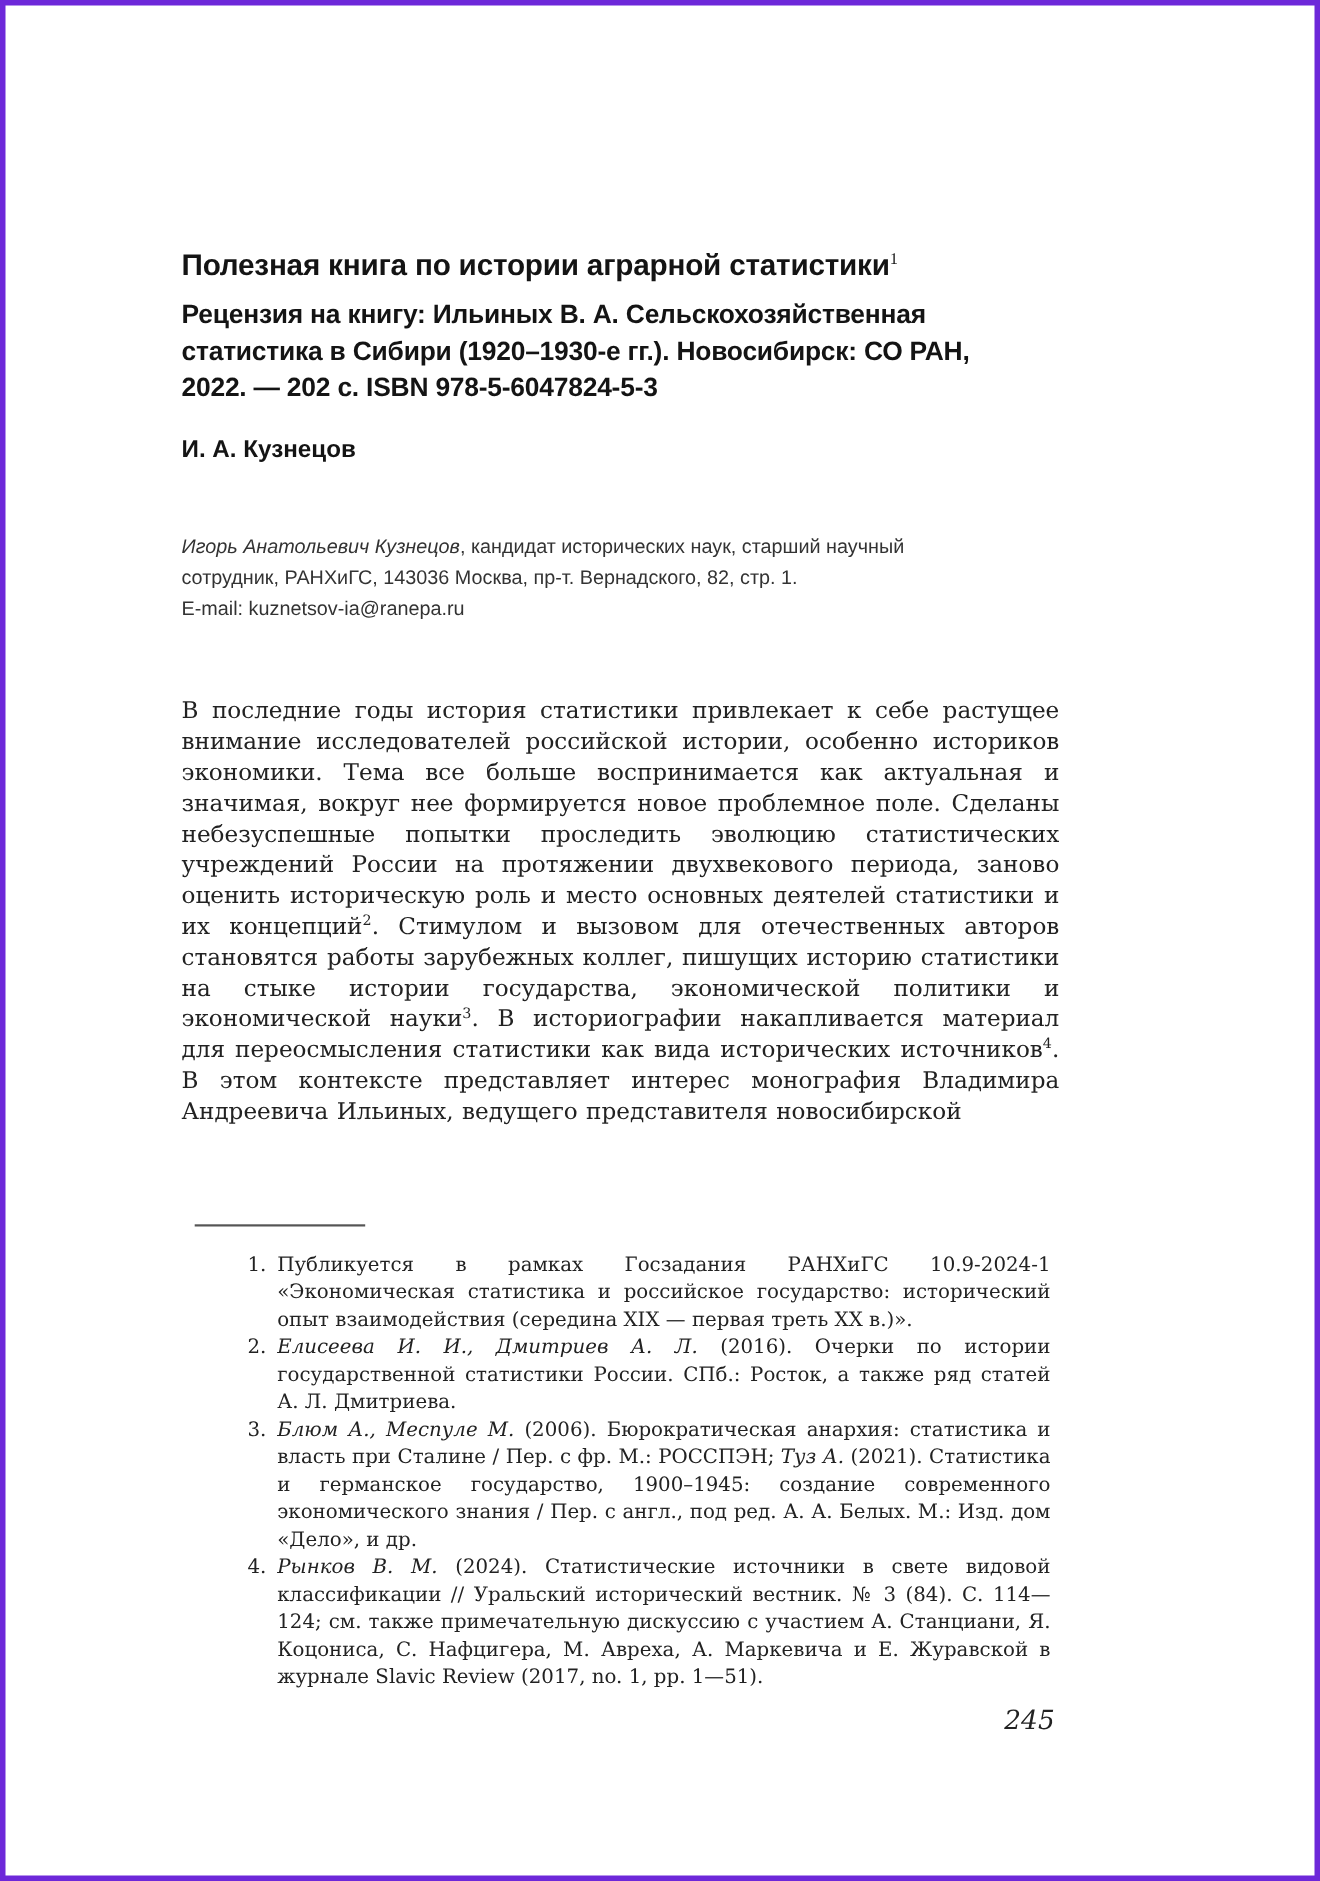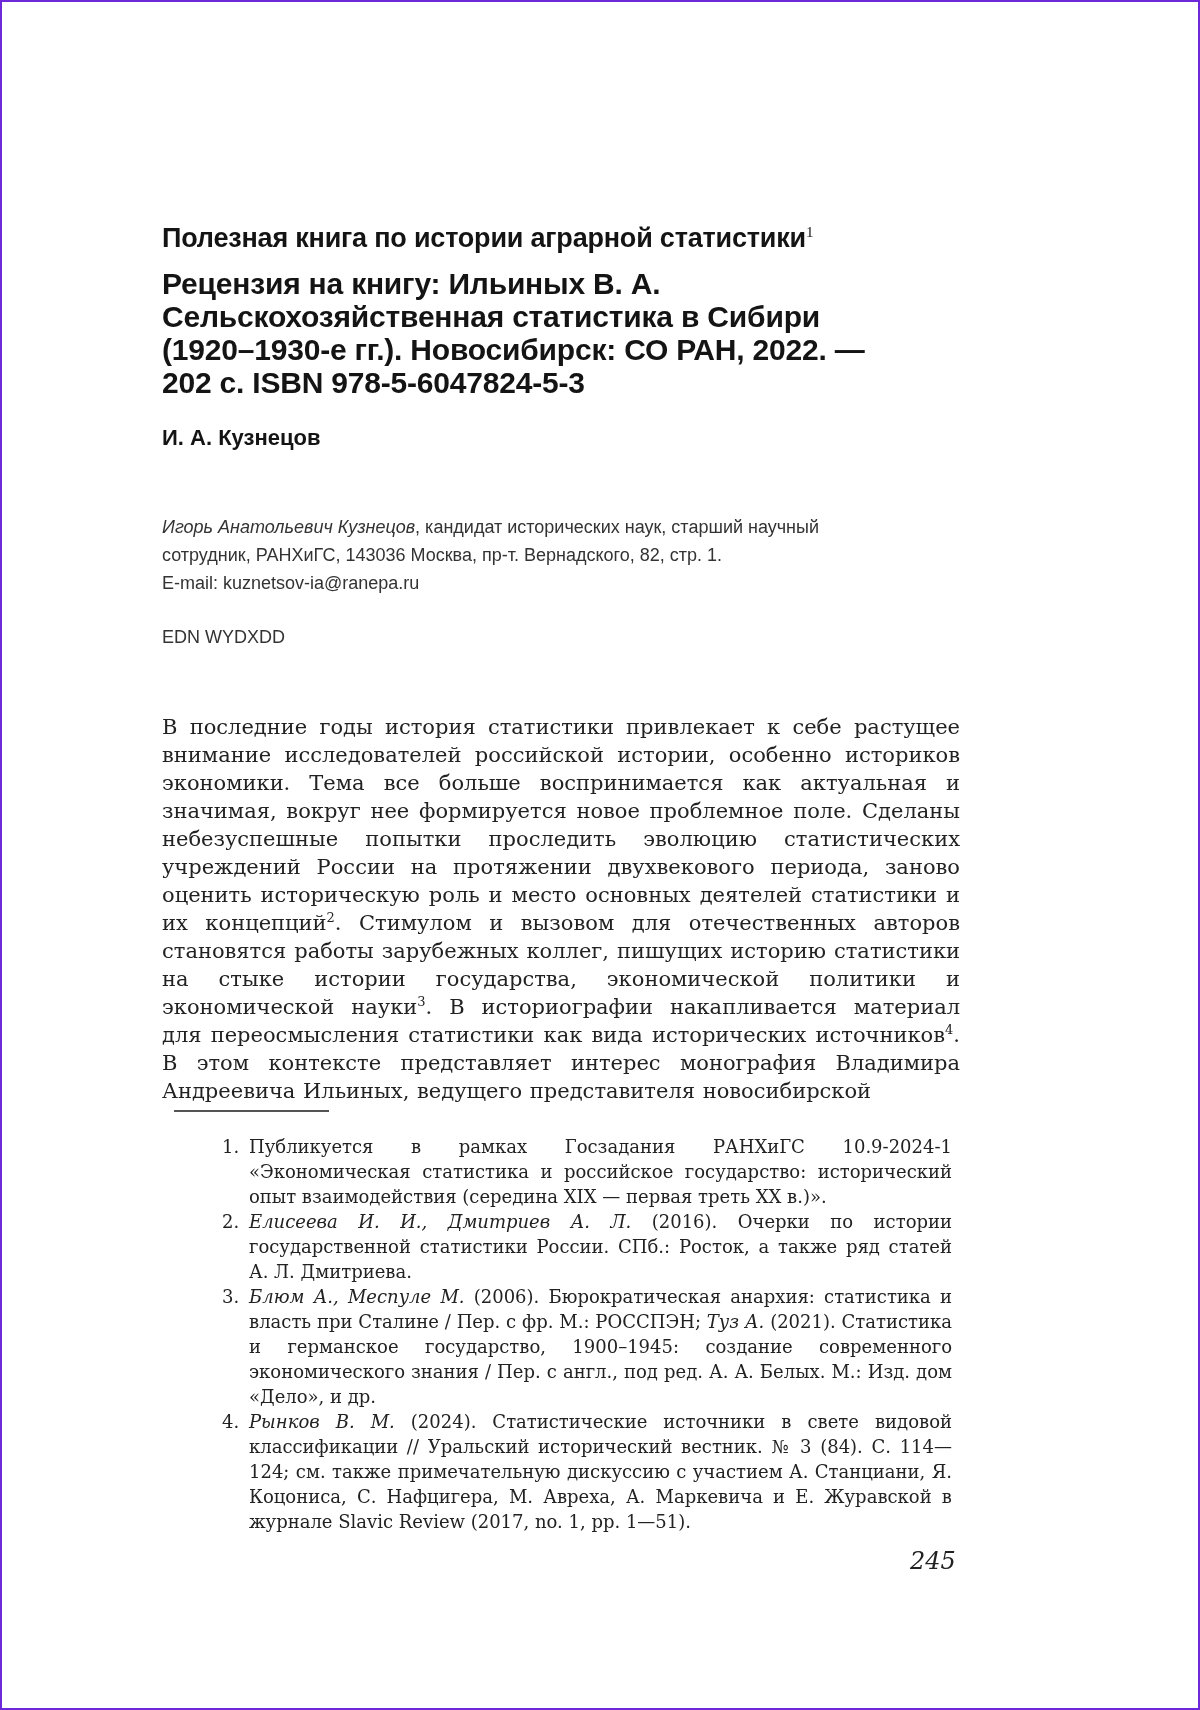--- a/index.html
+++ b/index.html
@@ -2,21 +2,21 @@
 <html lang="ru"><head>
 <meta charset="utf-8">
 <style>
   html, body { margin: 0; padding: 0; background: #ffffff; }
   .page {
     position: relative;
     width: 1200px;
     height: 1710px;
     background: #ffffff;
     box-sizing: border-box;
-    border: 2px solid #6d28d9;
+    border: 5px solid #6d28d9;
     overflow: hidden;
     color: #1f1f1f;
   }
   .content {
     position: absolute;
     left: 160px;
     top: 220px;
     width: 798px;
   }
   
@@ -34,21 +34,21 @@
     font-weight: 400;
     line-height: 0;
     vertical-align: super;
     font-family: "Liberation Serif", serif;
   }
   .subtitle {
     margin: 13px 0 0 0;
     max-width: 732px;
     font-family: "Liberation Sans", sans-serif;
     font-weight: 700;
-    font-size: 30px;
+    font-size: 24px;
     line-height: 33px;
     color: #141414;
     letter-spacing: -0.2px;
   }
   .author {
     margin: 26px 0 0 0;
     font-family: "Liberation Sans", sans-serif;
     font-weight: 700;
     font-size: 22px;
     color: #141414;
@@ -139,21 +139,20 @@
     <h1 class="title"><span>Полезная книга по истории аграрной статистики</span><sup>1</sup></h1>
 
     <h2 class="subtitle">Рецензия на книгу: Ильиных В. А. Сельскохозяйственная статистика в Сибири (1920–1930-е гг.). Новосибирск: СО РАН, 2022. — 202 с. ISBN 978-5-6047824-5-3</h2>
 
     <div class="author">И. А. Кузнецов</div>
 
     <p class="affiliation"><span class="it">Игорь Анатольевич Кузнецов</span><span>, кандидат исторических наук, старший научный сотрудник, РАНХиГС, 143036 Москва, пр-т. Вернадского, 82, стр. 1.</span><br>
       <span>E-mail: kuznetsov-ia@ranepa.ru</span>
     </p>
 
-    <div class="edn">EDN WYDXDD</div>
 
     <p class="body-text"><span>В последние годы история статистики привлекает к себе растущее внимание исследователей российской истории, особенно историков экономики. Тема все больше воспринимается как актуальная и значимая, вокруг нее формируется новое проблемное поле. Сделаны небезуспешные попытки проследить эволюцию статистических учреждений России на протяжении двухвекового периода, заново оценить историческую роль и место основных деятелей статистики и их концепций</span><sup>2</sup><span>. Стимулом и вызовом для отечественных авторов становятся работы зарубежных коллег, пишущих историю статистики на стыке истории государства, экономической политики и экономической науки</span><sup>3</sup><span>. В историографии накапливается материал для переосмысления статистики как вида исторических источников</span><sup>4</sup><span>. В этом контексте представляет интерес монография Владимира Андреевича Ильиных, ведущего представителя новосибирской</span></p>
 
   </div>
 
   <div class="footnote-block">
     <div class="divider"></div>
     <div class="footnotes">
       <div class="footnote"><span class="num">1.</span><span><span>Публикуется в рамках Госзадания РАНХиГС 10.9-2024-1 «Экономическая статистика и российское государство: исторический опыт взаимодействия (середина XIX — первая треть XX в.)».</span></span></div>
       <div class="footnote"><span class="num">2.</span><span><span class="it">Елисеева И. И., Дмитриев А. Л.</span><span> (2016). Очерки по истории государственной статистики России. СПб.: Росток, а также ряд статей А. Л. Дмитриева.</span></span></div>

